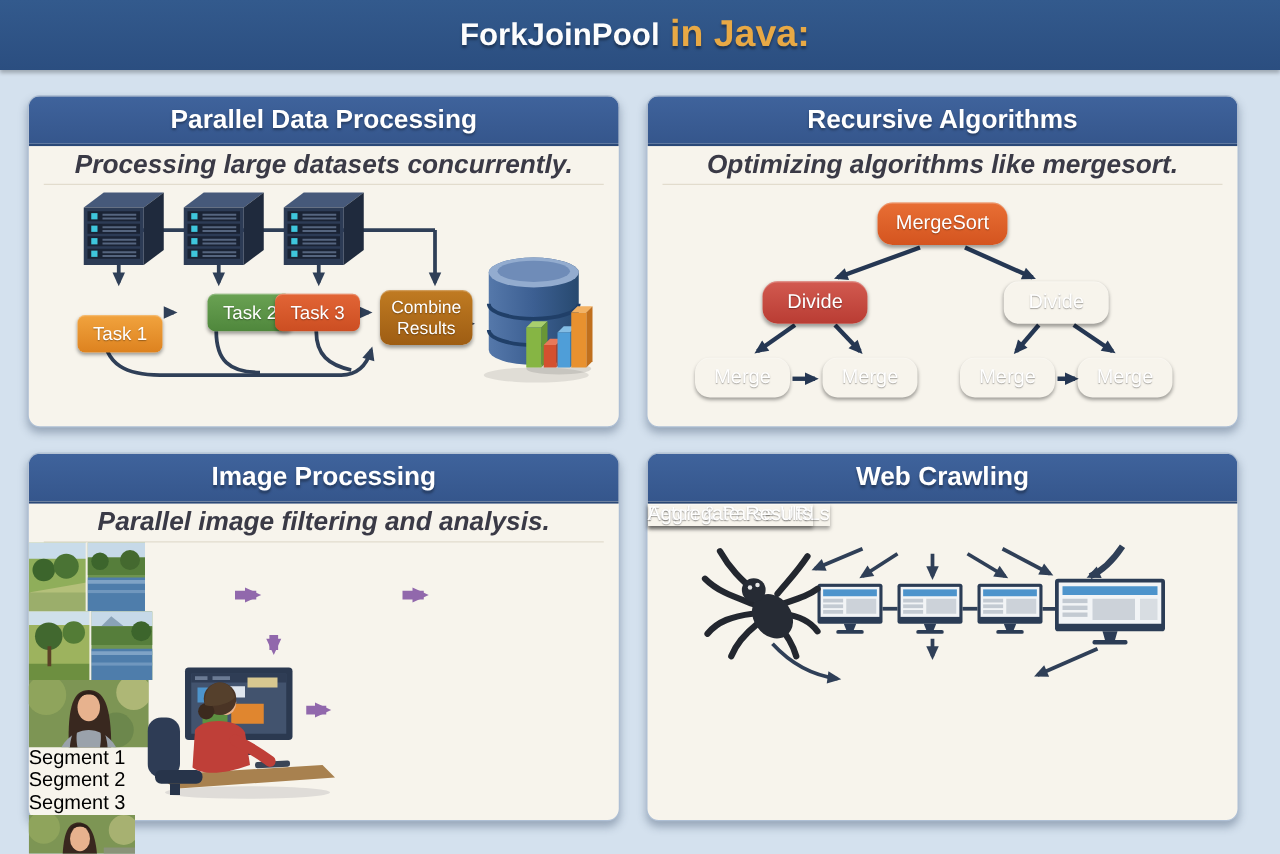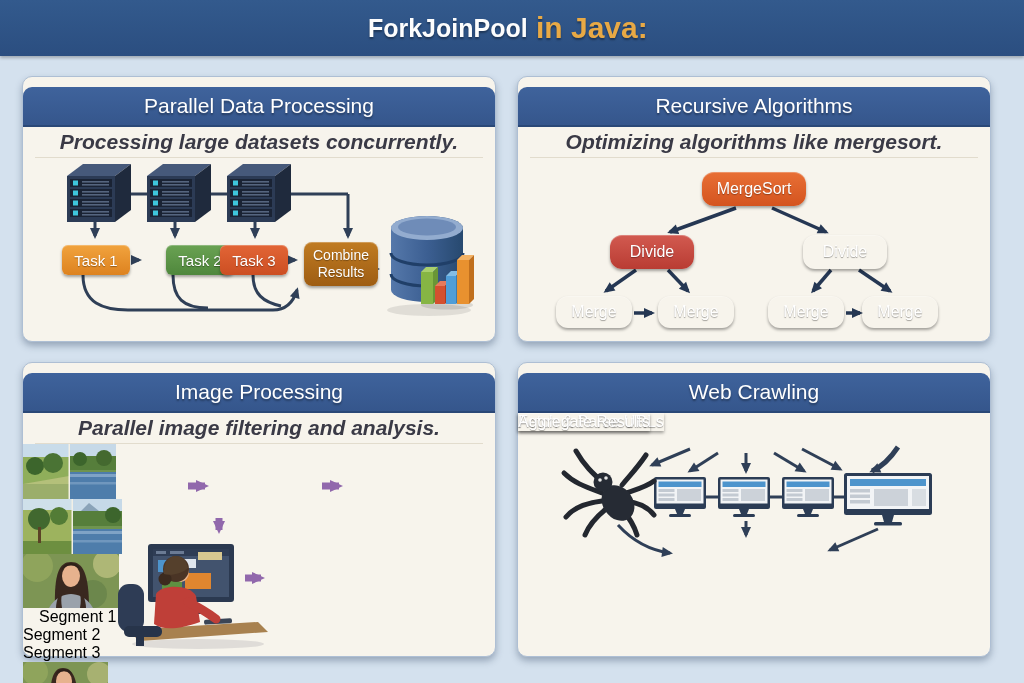--- a/index.html
+++ b/index.html
@@ -15,35 +15,35 @@
   .t-rest{color:#f5f6f8;font-weight:bold;font-size:27px;}
 
   
   .panel{position:absolute;background:#f7f4ec;border:1px solid #aebfd4;border-radius:10px;
          box-shadow:0 4px 7px rgba(40,60,90,.35);}
   .p1{left:22px;top:76px;width:472px;height:264px;}
   .p2{left:517px;top:76px;width:472px;height:264px;}
   .p3{left:22px;top:362px;width:472px;height:293px;}
   .p4{left:517px;top:362px;width:472px;height:293px;}
   .panel-header{height:38px;background:linear-gradient(180deg,#3f639c,#35568c);border-radius:9px 9px 0 0;
-         display:flex;align-items:center;justify-content:center;color:#fff;font-weight:normal;font-size:21px;
-         text-shadow:0 2px 2px rgba(0,0,0,.35);border-bottom:2px solid #2a4877;margin-top:10px;}
+         display:flex;align-items:center;justify-content:center;color:#fff;font-weight:bold;font-size:21px;
+         text-shadow:0 2px 2px rgba(0,0,0,.35);border-bottom:2px solid #2a4877;}
   .panel-sub{height:30px;margin:0 12px;display:flex;align-items:center;justify-content:center;
          font-style:italic;font-size:21px;color:#3a3a46;border-bottom:1px solid #e2dccd;font-weight:bold;}
   .content{position:relative;width:100%;}
   .p1 .content,.p2 .content{height:192px;}
   .p3 .content,.p4 .content{height:219px;}
   .overlay{position:absolute;left:0;top:0;}
 
   
   .node{position:absolute;color:#fff;font-weight:normal;text-align:center;display:flex;align-items:center;
         justify-content:center;text-shadow:0 1px 1px rgba(0,0,0,.35);
         box-shadow:0 2px 3px rgba(0,0,0,.35), inset 0 1px 0 rgba(255,255,255,.25);}
   .task{width:68px;height:30px;top:87px;border-radius:6px;font-size:15px;}
-  .c-task1{background:linear-gradient(180deg,#f1a33e,#dd821f);}
+  .c-task1{background:linear-gradient(180deg,#f1a33e,#dd821f);margin-top:17px;}
   .c-task2{background:linear-gradient(180deg,#6aa253,#4f873c);}
   .c-task3{background:linear-gradient(180deg,#e26536,#cc4e22);}
   .c-combine{background:linear-gradient(180deg,#c07b22,#9e5d13);}
   .combine{left:281px;top:84px;width:66px;height:44px;border-radius:8px;font-size:14px;line-height:1.2;padding:0 4px;}
   .tree-node{height:34px;border-radius:12px;font-size:16px;}
   .c-root{background:linear-gradient(180deg,#e86f35,#d4541f);}
   .c-div-red{background:linear-gradient(180deg,#d25a50,#b93c33);}
   .c-div-blue{background:linear-gradient(180deg,#3a6f93,#275473;}
   .c-div-blue{background:linear-gradient(180deg,#3a6f93,#275473);}
   .c-m-orange{background:linear-gradient(180deg,#ea8433,#d2661c);}
@@ -262,21 +262,21 @@
           <circle cx="70" cy="40" r="14" fill="#68834a" opacity=".8"></circle>
           <path d="M48,8 C36,8 31,20 32,54 L66,54 C66,20 60,8 48,8 Z" fill="#39281f"></path>
           <ellipse cx="48" cy="22" rx="9" ry="11" fill="#e7b28e"></ellipse>
           <path d="M39,16 C42,10 54,10 57,16 C57,13 54,9 48,9 C42,9 39,13 39,16 Z" fill="#2e2019"></path>
           <path d="M26,54 C32,43 42,40 48,40 C54,40 64,43 70,54 Z" fill="#9aa2ab"></path>
           <path d="M36,40 C34,46 33,50 33,54 L39,54 C38,48 38,44 39,40 Z" fill="#39281f"></path>
           <path d="M60,40 C62,46 63,50 63,54 L57,54 C58,48 58,44 57,40 Z" fill="#39281f"></path>
         </svg>
       </div>
 
-      <div class="seg-label" style="left:60px;top:78px;padding-left:16px;">Segment 1</div>
+      <div class="seg-label" style="left:60px;top:78px;">Segment 1</div>
       <div class="seg-label" style="left:190px;top:78px;">Segment 2</div>
       <div class="seg-label" style="left:323px;top:78px;">Segment 3</div>
 
       <svg class="overlay" style="left:95px;top:98px;" width="150" height="108" viewBox="0 0 150 108">
         <ellipse cx="80" cy="102" rx="66" ry="5" fill="rgba(50,50,70,.12)"></ellipse>
         <rect x="30" y="2" width="86" height="58" rx="3" fill="#2b3950"></rect>
         <rect x="35" y="7" width="76" height="48" fill="#42536e"></rect>
         <rect x="35" y="7" width="76" height="7" fill="#2f3d55"></rect>
         <rect x="38" y="9" width="10" height="3" fill="#6b7b94"></rect>
           <rect x="52" y="9" width="14" height="3" fill="#6b7b94"></rect>

